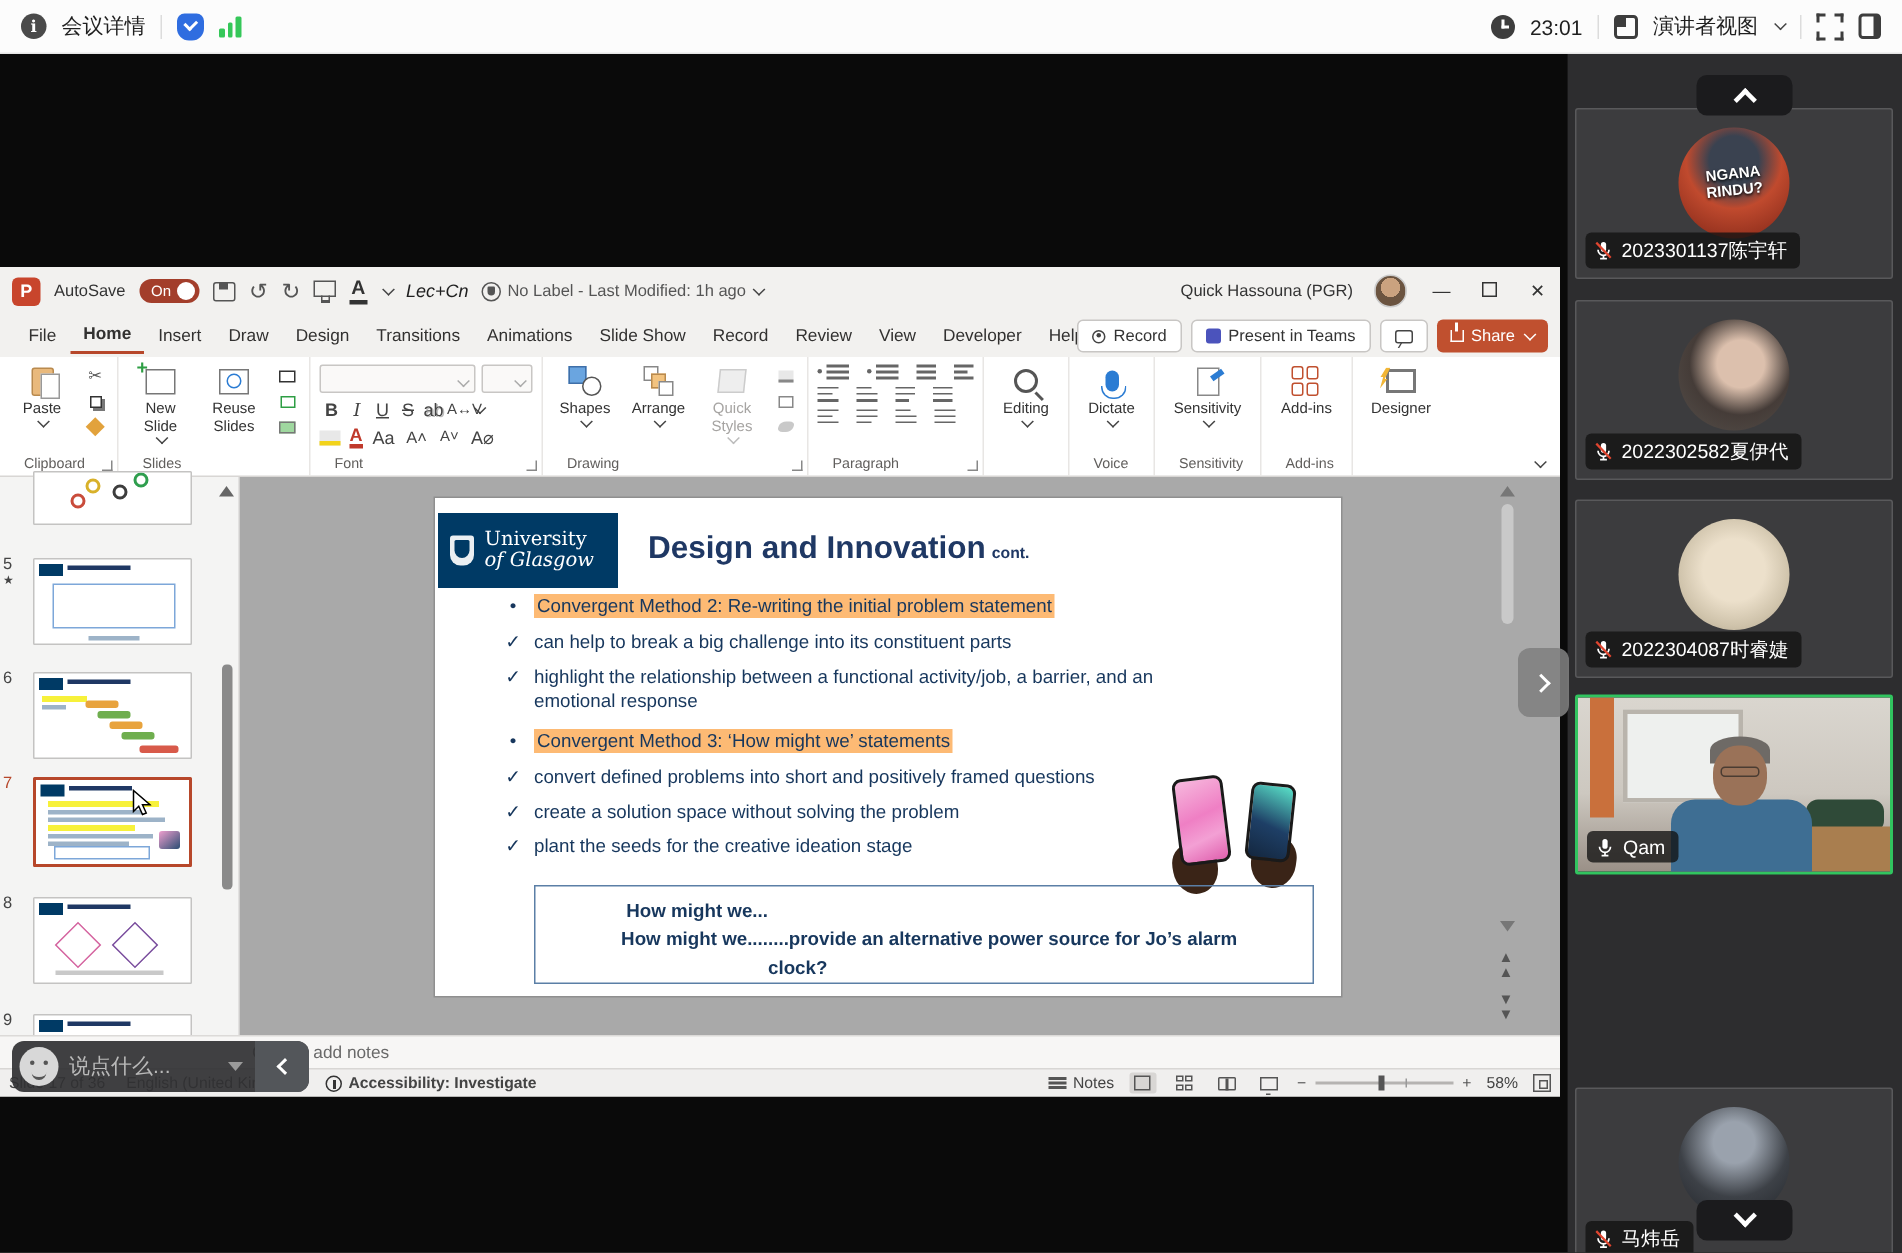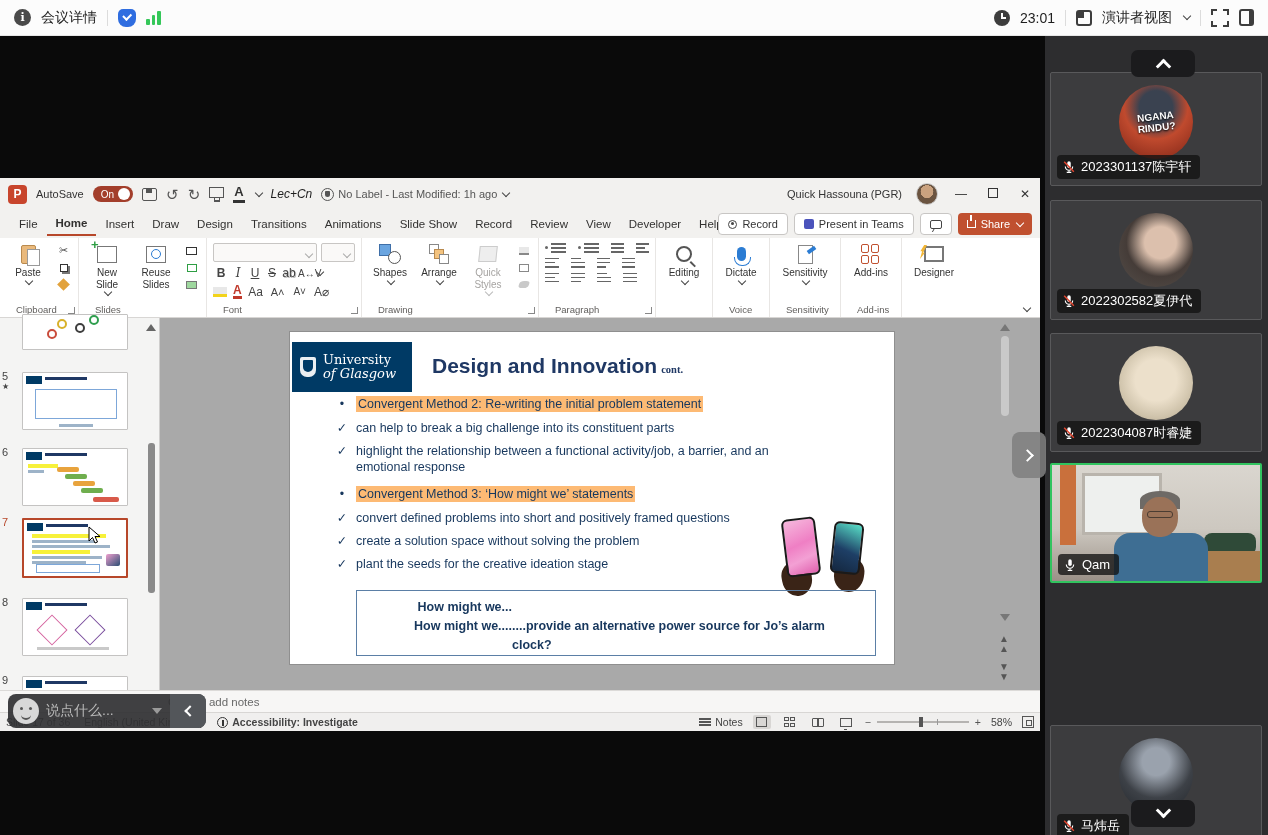--- a/index.html
+++ b/index.html
@@ -161,21 +161,21 @@
   .vs .tri-d{position:absolute;left:2px;top:296px;width:0;height:0;border-left:5px solid transparent;border-right:5px solid transparent;border-top:7px solid #777;}
   .vs .dbl{position:absolute;left:1px;font-size:10px;color:#555;line-height:1;}
   .vs .track{position:absolute;left:3px;top:18px;width:8px;height:80px;background:#c9c9c9;border-radius:4px;}
 
   
   .uog{position:absolute;left:2px;top:10px;width:120px;height:50px;background:#003a65;color:#fff;display:flex;align-items:center;gap:7px;padding:0 8px;}
   .uog-shield{width:16px;height:20px;background:#fff;border-radius:2px 2px 7px 7px;position:relative;opacity:.92;}
   .uog-shield::after{content:"";position:absolute;left:3px;top:3px;width:10px;height:12px;background:#003a65;border-radius:1px 1px 5px 5px;}
   .uog-text{font-family:"DejaVu Serif",serif;font-size:13px;line-height:1.1;}
   .slide-title{position:absolute;left:142px;top:22px;font-size:21px;font-weight:bold;color:#1f3864;}
-  .slide-title .suffix{font-size:10.5px;margin-left:4px;font-family:Liberation Serif, serif;}
+  .slide-title .suffix{font-size:10.5px;margin-left:4px;}
   .srow{position:absolute;left:46px;display:flex;gap:8px;font-size:12.5px;color:#17375d;line-height:16px;}
   .srow .mk{width:12px;text-align:center;flex:none;}
   .srow .hl{background:#fdba74;padding:0 2px;}
   .srow .tx{max-width:478px;}
   .phones{position:absolute;left:486px;top:186px;width:100px;height:80px;}
   .hand{position:absolute;width:30px;height:34px;background:#3a2417;border-radius:40% 40% 50% 50%;}
   .hand.h1{left:6px;top:44px;transform:rotate(-10deg);}
   .hand.h2{left:58px;top:40px;transform:rotate(8deg);}
   .phone{position:absolute;border-radius:6px;border:2px solid #1a1a1a;}
   .phone.p1{left:8px;top:0;width:34px;height:58px;background:linear-gradient(160deg,#f6b8dd 0%,#ef7fc4 45%,#f3a0d4 70%,#e060ae 100%);transform:rotate(-7deg);}

